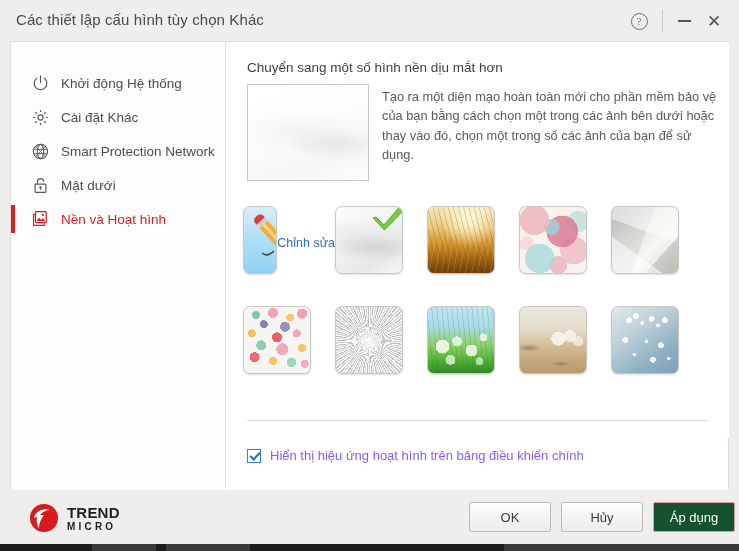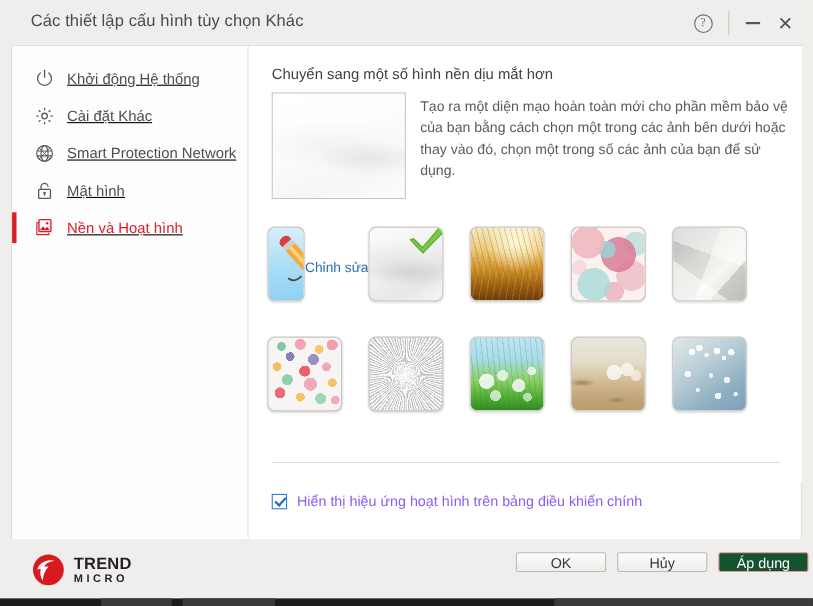--- a/index.html
+++ b/index.html
@@ -21,21 +21,21 @@
 
   
   .titlebar {
     position: absolute;
     left: 0; top: 0;
     width: 739px; height: 41px;
     background: #efeeec;
   }
   .titlebar-title {
     position: absolute;
-    left: 28px; top: 11px;
+    left: 16px; top: 11px;
     font-size: 15px;
     color: #4a4a4a;
     letter-spacing: .1px;
     white-space: nowrap;
   }
   .win-btns {
     position: absolute;
     right: 10px; top: 8px;
     height: 26px;
     display: flex;
@@ -118,21 +118,21 @@
     background: #d81f26;
   }
   .side-icon {
     width: 22px; height: 22px;
     margin-right: 10px;
     flex: none;
     display: flex;
     align-items: center;
     justify-content: center;
   }
-  .side-list { padding-top: 12px; text-decoration: underline; }
+  .side-list { padding-top: 24px; }
 
   
   .content {
     position: absolute;
     left: 216px; top: 0;
     width: 502px; height: 396px;
     background: #fff;
   }
   .content-head {
     position: absolute;
@@ -401,21 +401,21 @@
     letter-spacing: 3.2px;
     margin-top: 2px;
   }
   .btnrow {
     position: absolute;
     right: 16px; top: 12px;
     display: flex;
     gap: 10px;
   }
   .btn {
-    width: 82px; height: 18px;
+    width: 82px; height: 30px;
     border: 1px solid #bdbbb8;
     border-radius: 2px;
     background: linear-gradient(180deg, #fdfdfd 0%, #ececea 100%);
     font-size: 13px;
     color: #3a3a3a;
     display: flex;
     align-items: center;
     justify-content: center;
     cursor: pointer;
     font-family: "Liberation Sans", sans-serif;
@@ -497,21 +497,21 @@
 
         <div class="side-item">
           <span class="side-icon">
             <svg width="19" height="19" viewBox="0 0 24 24" fill="none" stroke="#5a5a5a" stroke-width="1.5">
               <rect x="5.2" y="10.2" width="13.6" height="10.4" rx="1"></rect>
               <path d="M8 10.2V7.4a4 4 0 0 1 8 0"></path>
               <circle cx="12" cy="14.6" r="1.5" fill="#5a5a5a" stroke="none"></circle>
               <line x1="12" y1="15.6" x2="12" y2="17.6"></line>
             </svg>
           </span>
-          <span class="label">Mật hình</span>
+          <span class="label">Mật dưới</span>
         </div>
 
         <div class="side-item selected">
           <span class="side-icon">
             <svg width="20" height="20" viewBox="0 0 24 24" fill="none" stroke="#d81f26" stroke-width="1.5">
               <rect x="6.5" y="3.2" width="13" height="13" rx="1"></rect>
               <path d="M6.5 6.6H4.2v13h13v-2.2" stroke-width="1.3"></path>
               <path d="M7.6 14.4l3.4-4 2.3 2.7 2-2.2 3 3.5z" fill="#d81f26" stroke="none"></path>
               <circle cx="15.4" cy="7.1" r="1.3" fill="#d81f26" stroke="none"></circle>
             </svg>

